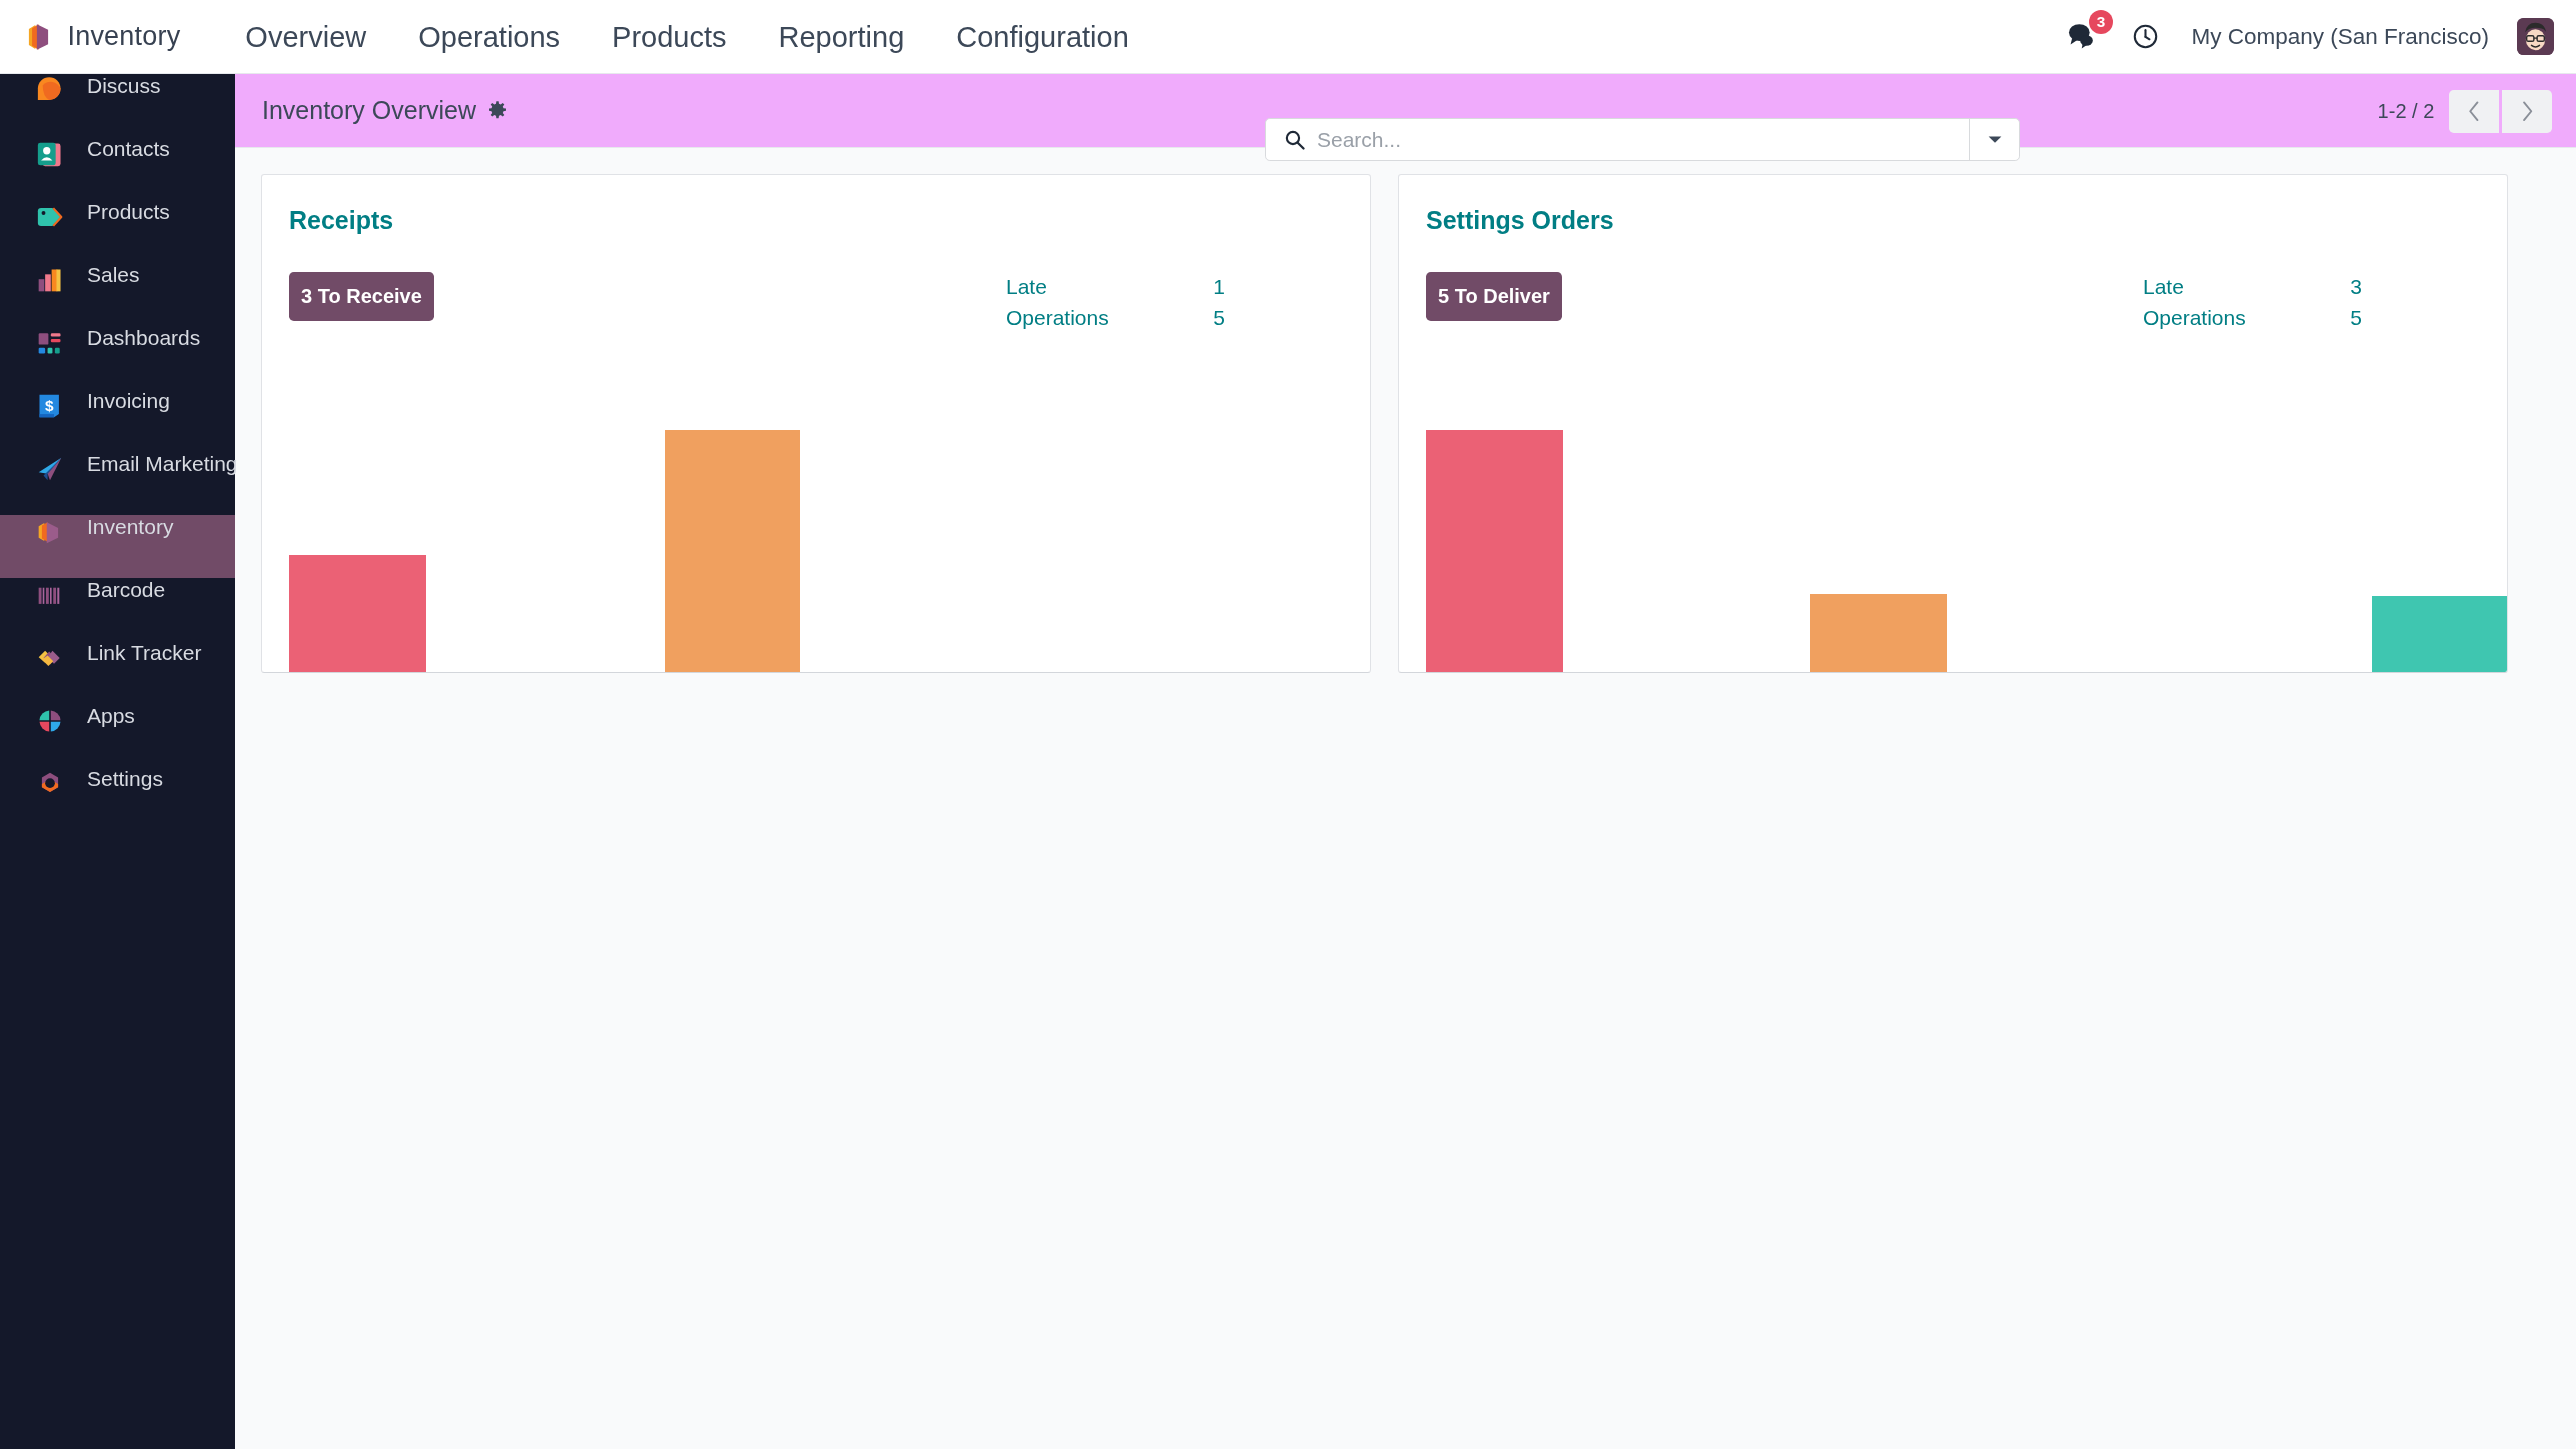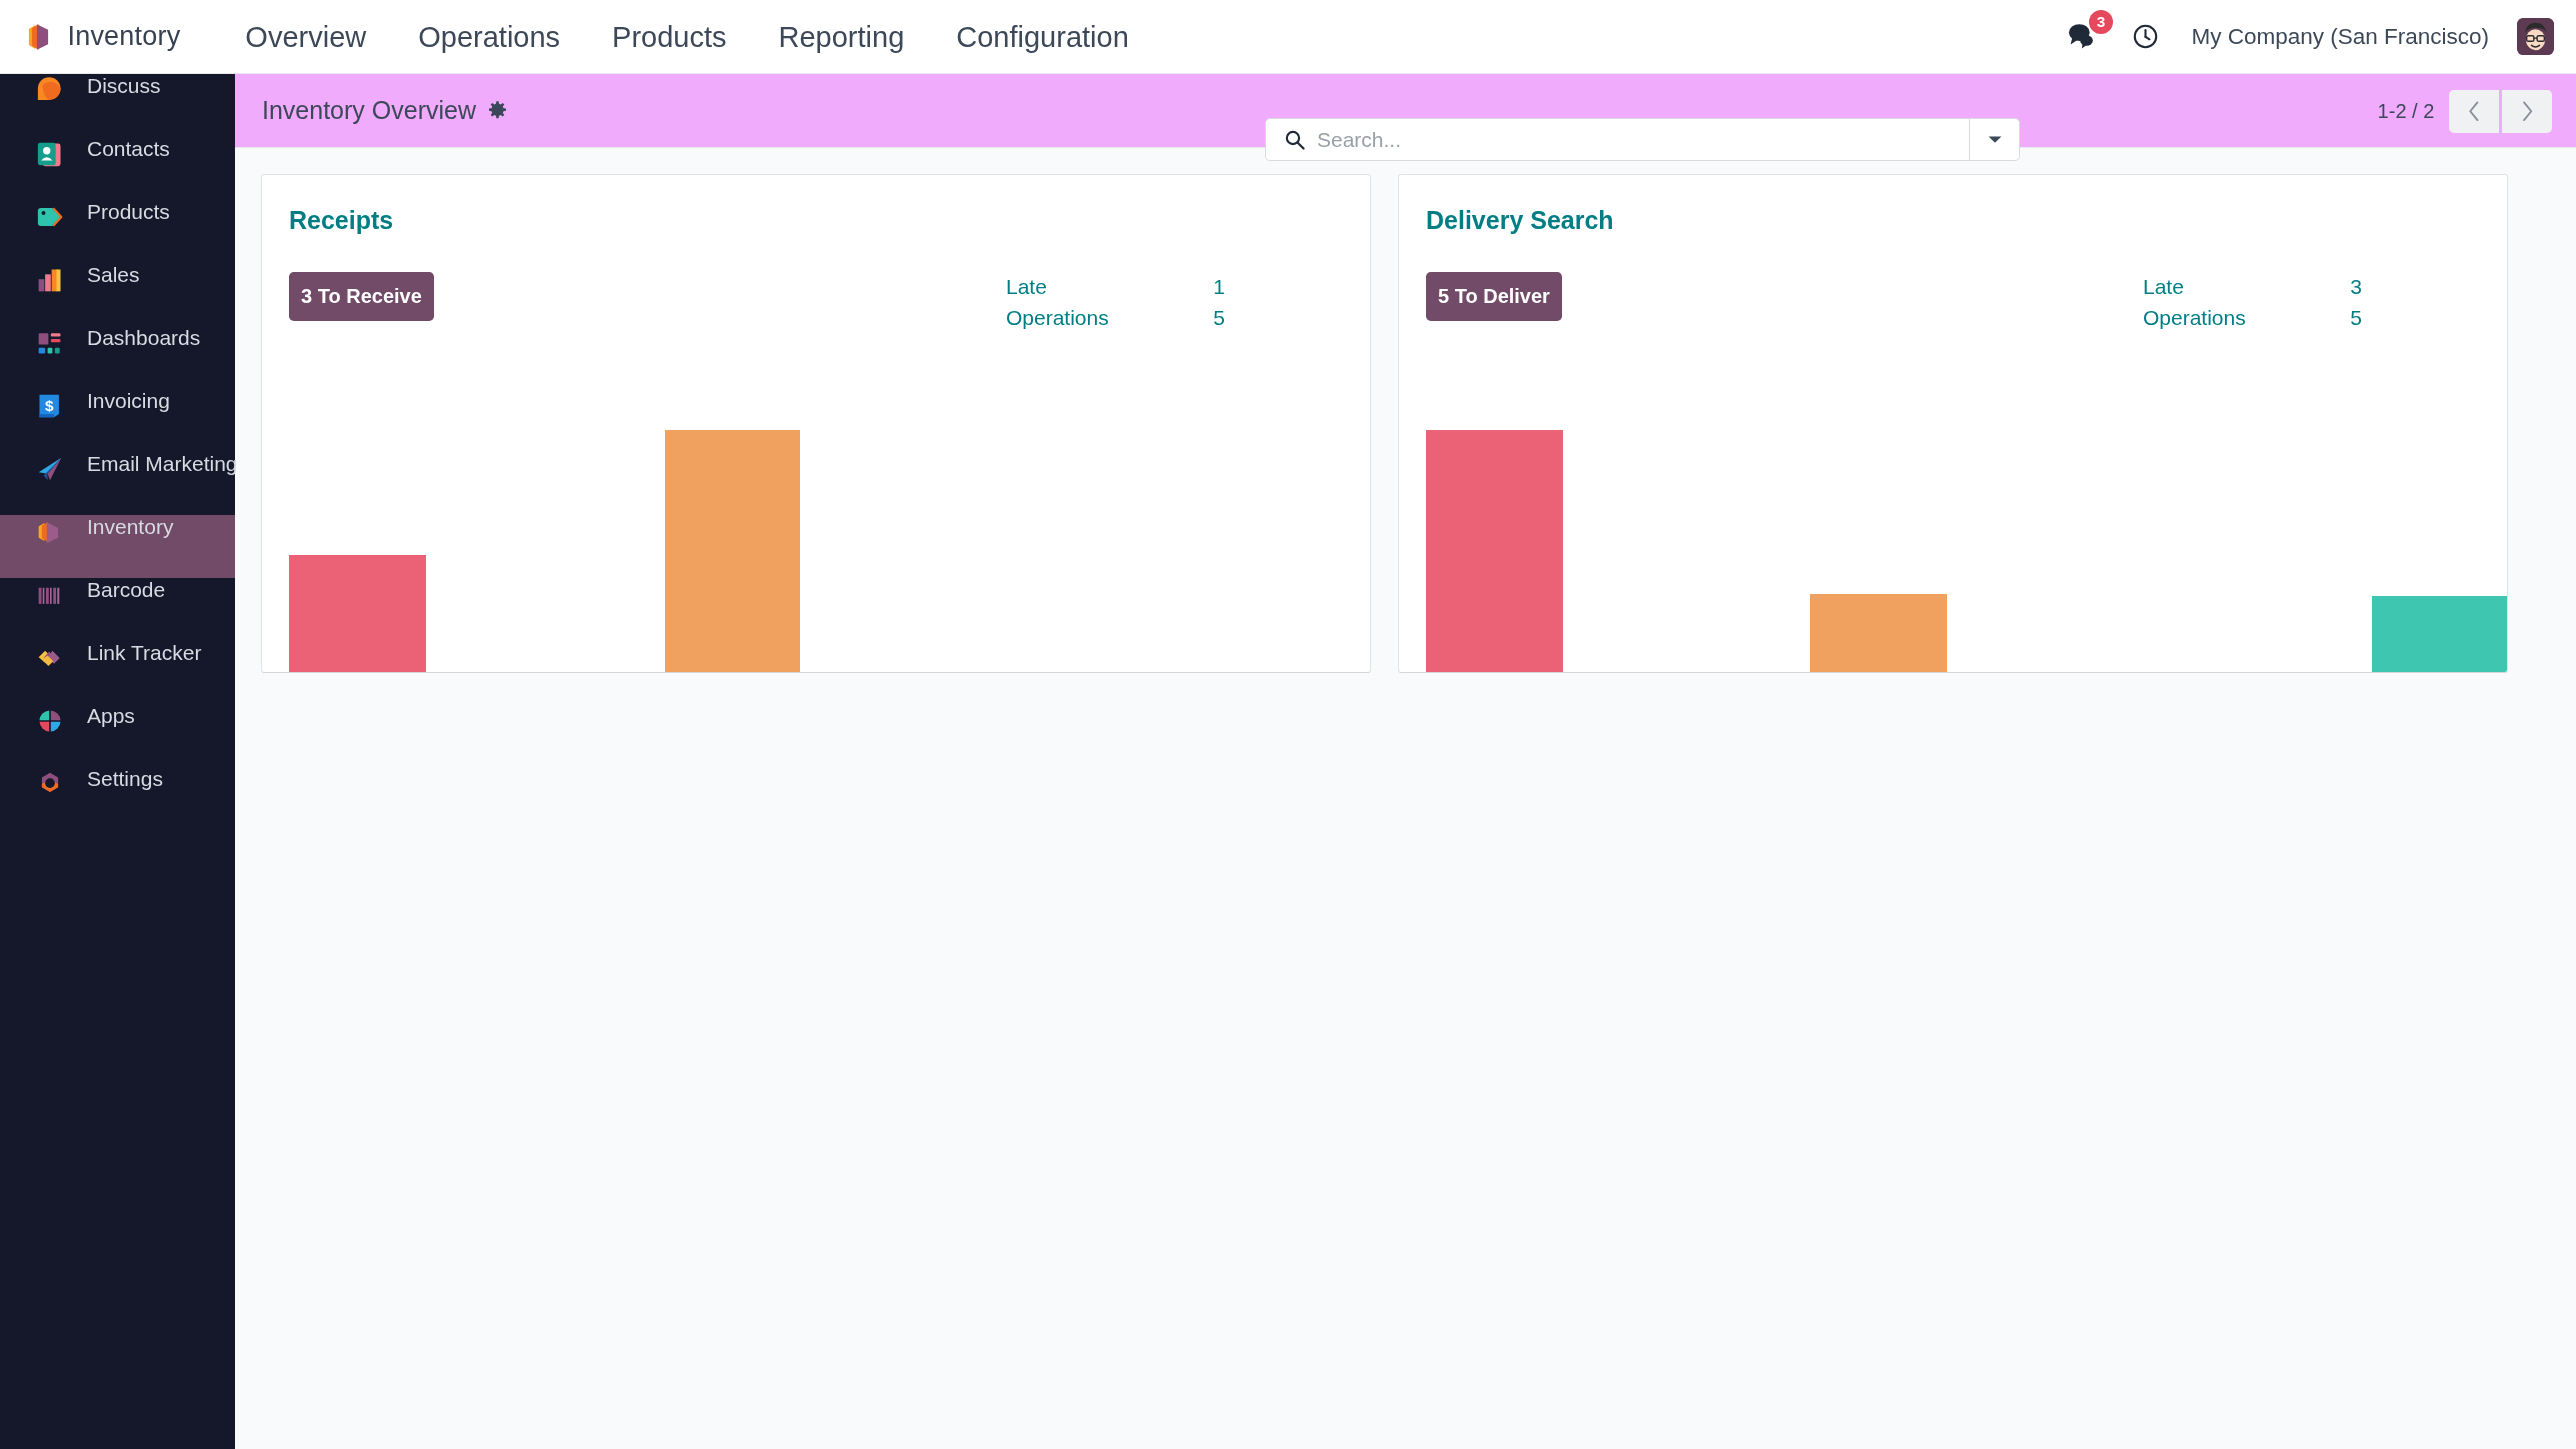--- a/index.html
+++ b/index.html
@@ -455,21 +455,21 @@
       </div>
     </div>
 
     <div class="chart-area">
       <div class="bar" style="left:27px; width:137px; height:117px; background:#EB6175;"></div>
       <div class="bar" style="left:403px; width:135px; height:242px; background:#F0A05F;"></div>
     </div>
   </div>
 
   <div class="card">
-    <div class="card-title">Delivery Search</div>
+    <div class="card-title">Settings Orders</div>
     <button class="card-btn">5 To Deliver</button>
 
     <div class="stats">
       <div class="stat-row">
         <span>Late</span>
         <span class="stat-val">3</span>
       </div>
       <div class="stat-row">
         <span>Operations</span>
         <span class="stat-val">5</span>

